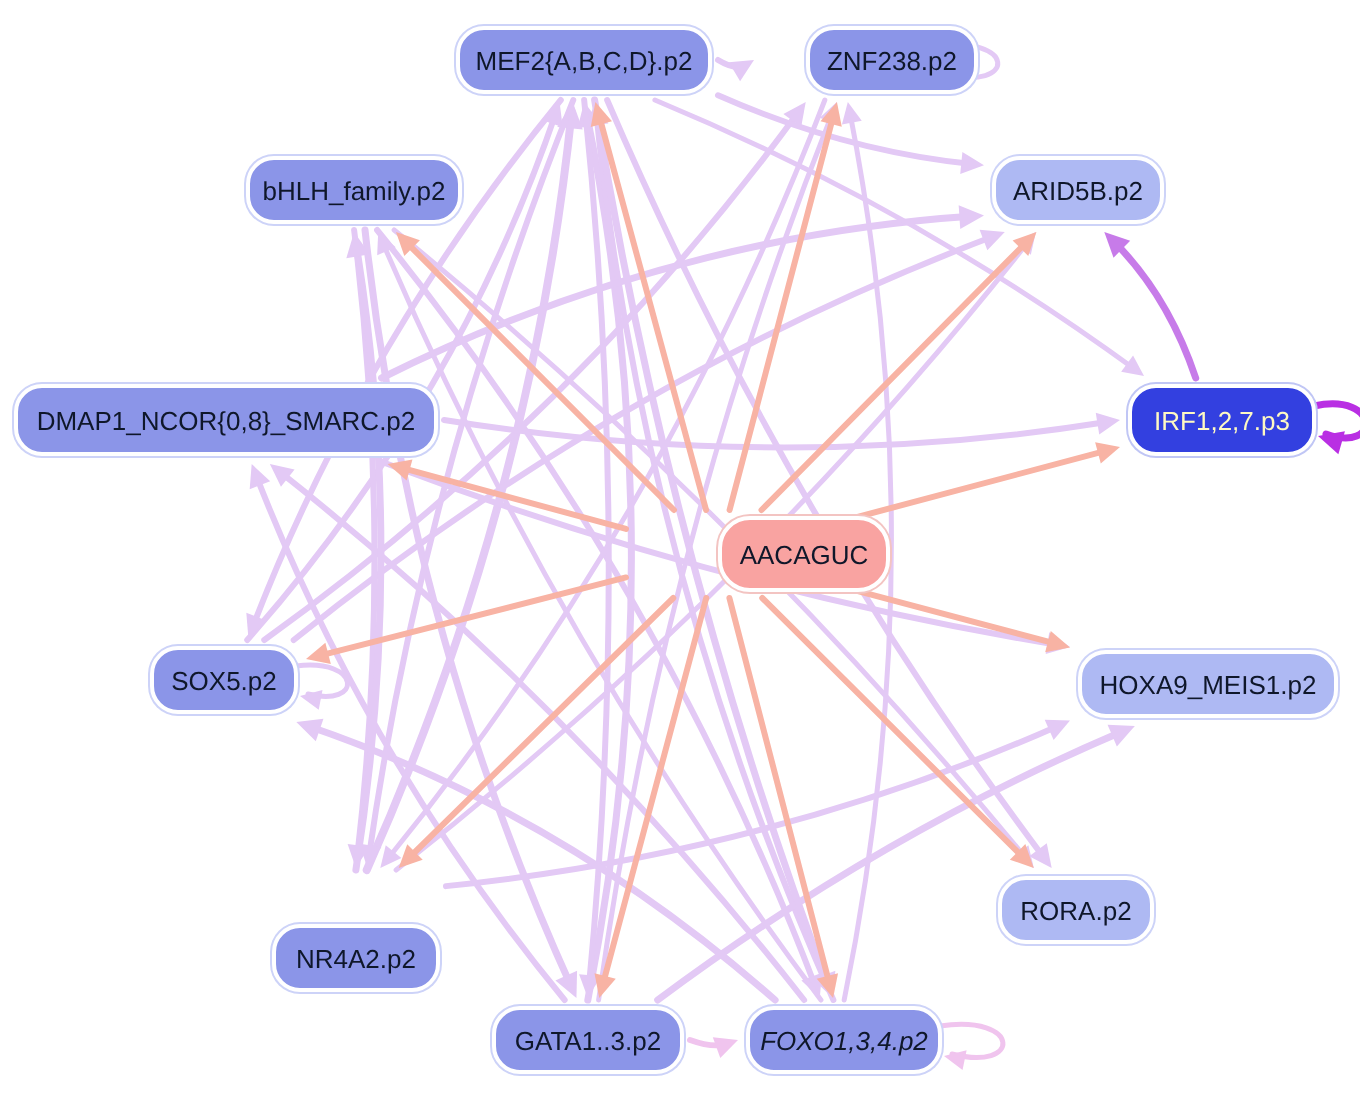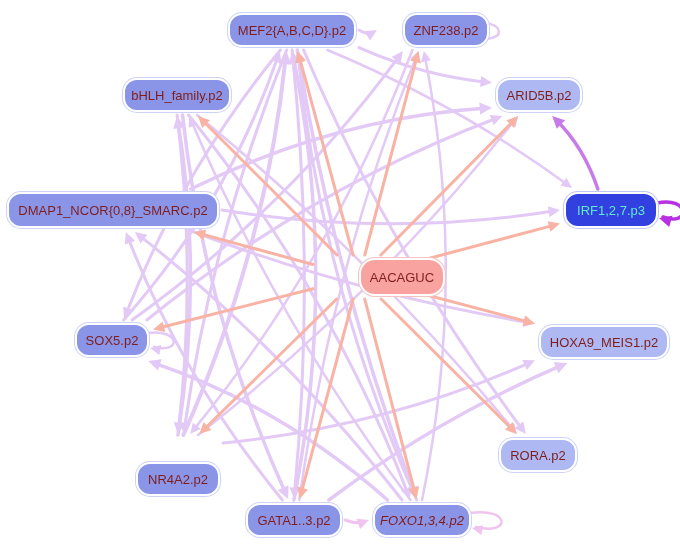--- a/index.html
+++ b/index.html
@@ -4,25 +4,25 @@
 <style>
   html,body{margin:0;padding:0;background:#ffffff;}
   #network-graph{
     position:relative;width:680px;height:551px;background:#ffffff;overflow:hidden;
     font-family:"Liberation Sans","DejaVu Sans",sans-serif;
   }
   #edge-layer{position:absolute;left:0;top:0;z-index:1;}
   .node{
     position:absolute;z-index:2;display:flex;align-items:center;justify-content:center;
     border:2px solid #ffffff;box-shadow:0 0 0 1px #cdd3f8;border-radius:14px;
-    font-size:13px;color:#7f1d1d;white-space:nowrap;box-sizing:border-box;cursor:pointer;
+    font-size:13px;color:#0f172a;white-space:nowrap;box-sizing:border-box;cursor:pointer;
   }
   .node.fill-medium{background:#8b95e8;}
   .node.fill-light{background:#aeb9f3;text-align:center;}
-  .node.fill-dark{background:#3340e0;color:#5eead4;box-shadow:0 0 0 1px #c0c6f5;}
+  .node.fill-dark{background:#3340e0;color:#fef9c3;box-shadow:0 0 0 1px #c0c6f5;}
   .node.fill-motif{background:#f9a3a1;box-shadow:0 0 0 1px #f3c4c2;border-radius:16px;}
 </style>
 </head>
 <body>
 
 <div id="network-graph">
   <svg id="edge-layer" width="680" height="551" viewBox="0 0 680 551">
       <path d="M293.9183673469388,500 Q337.9020408163266,275.31673469387755 293.08629847723546,55.898860201687526" fill="none" stroke="#e3c9f5" stroke-width="3.5" stroke-linecap="round"></path>
       <polygon points="292.0857142857143,51 300.37679503686445,61.86050090824116 288.71750775684814,64.24189128406148" fill="#e3c9f5"></polygon>
       <path d="M416.6938775510204,500 Q321.21265306122444,285.02979591836737 298.0739610532943,55.974682010407285" fill="none" stroke="#e3c9f5" stroke-width="3" stroke-linecap="round"></path>

